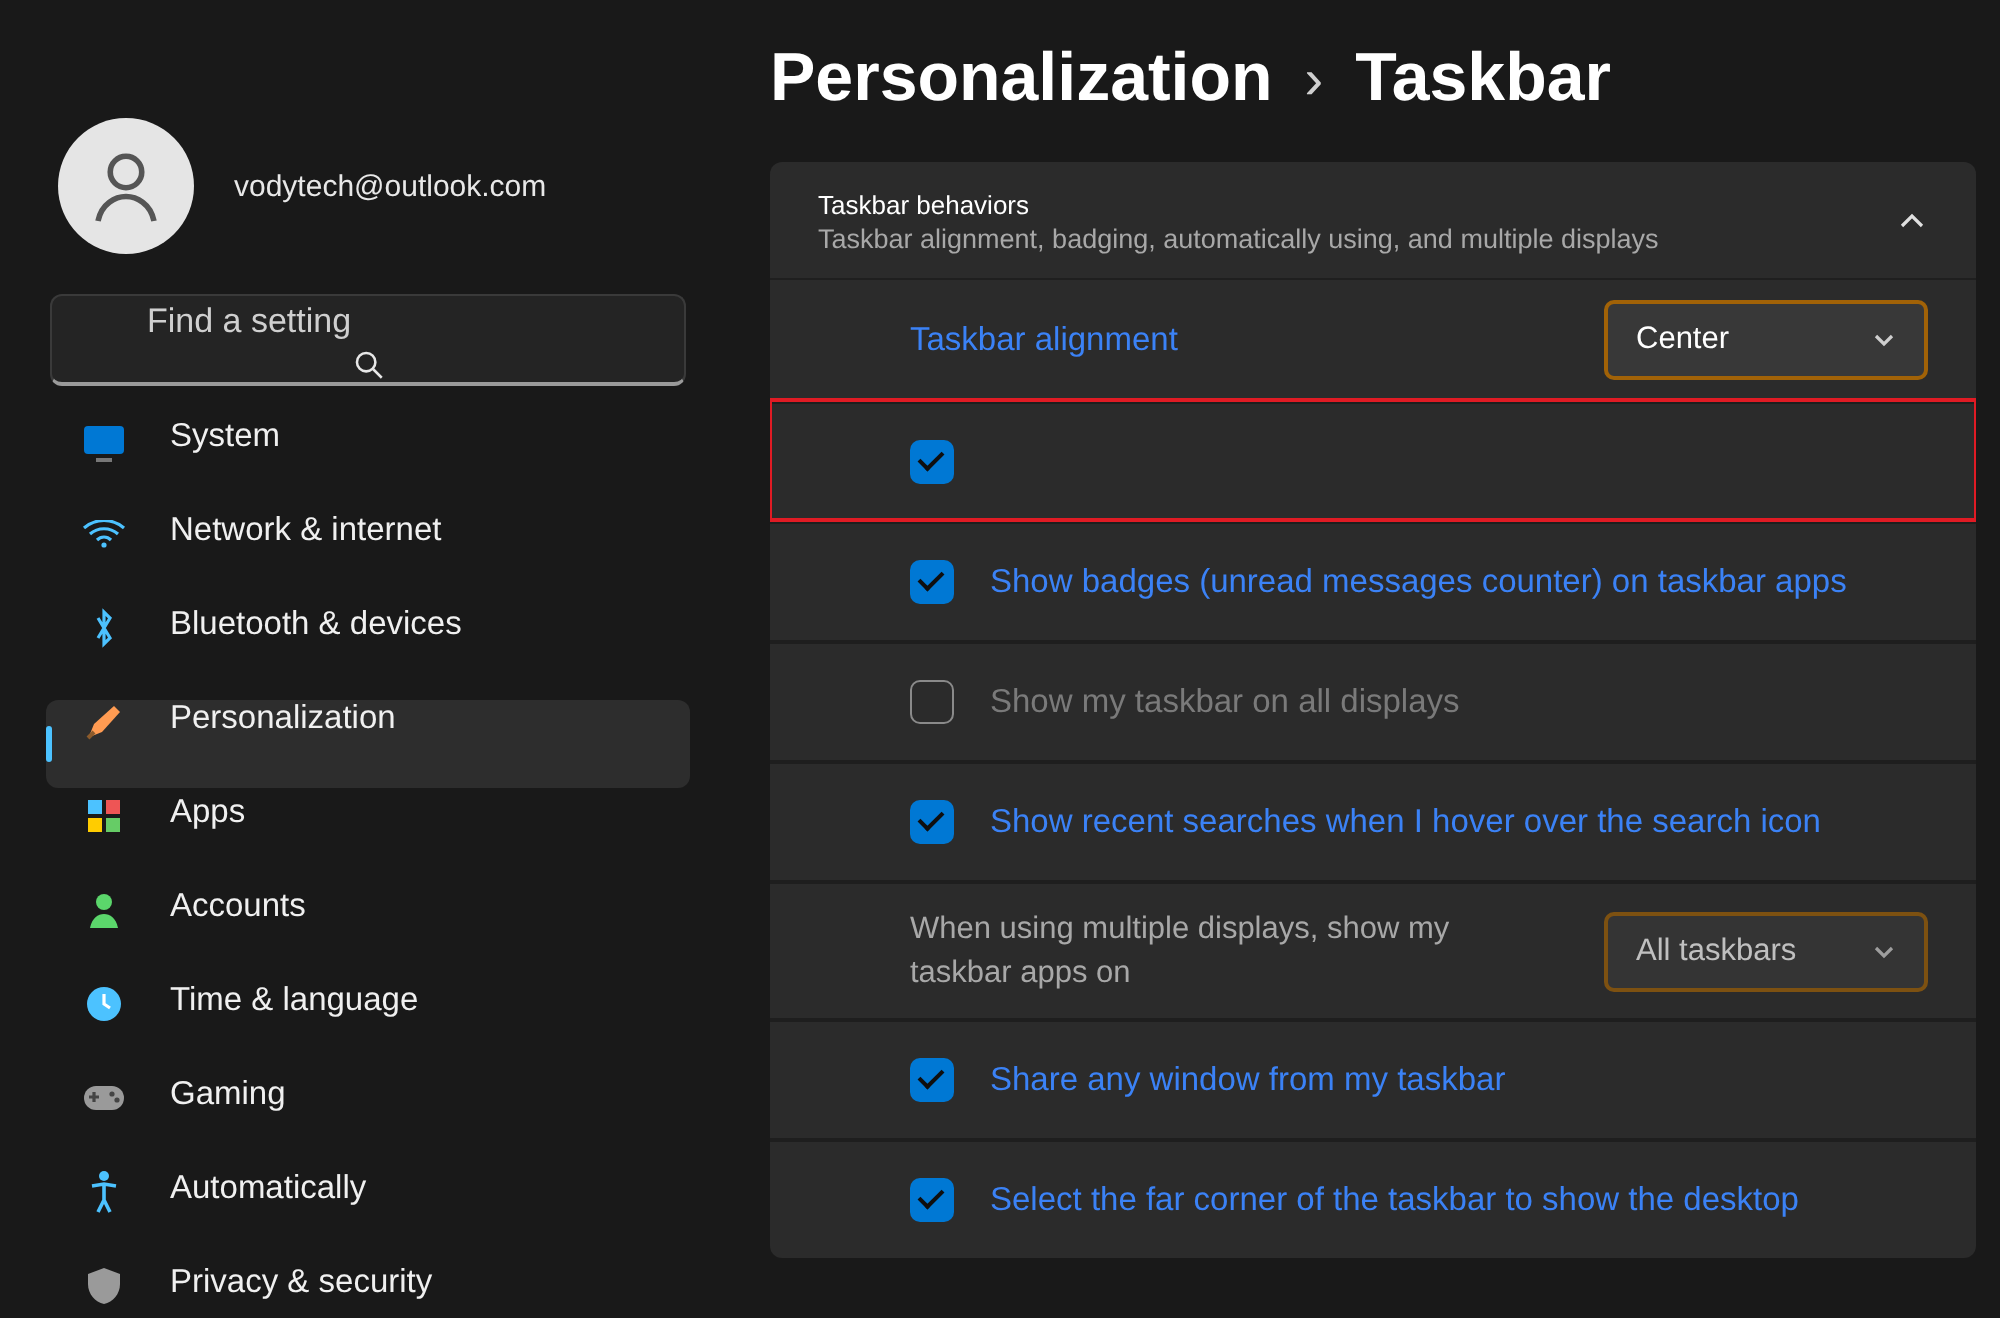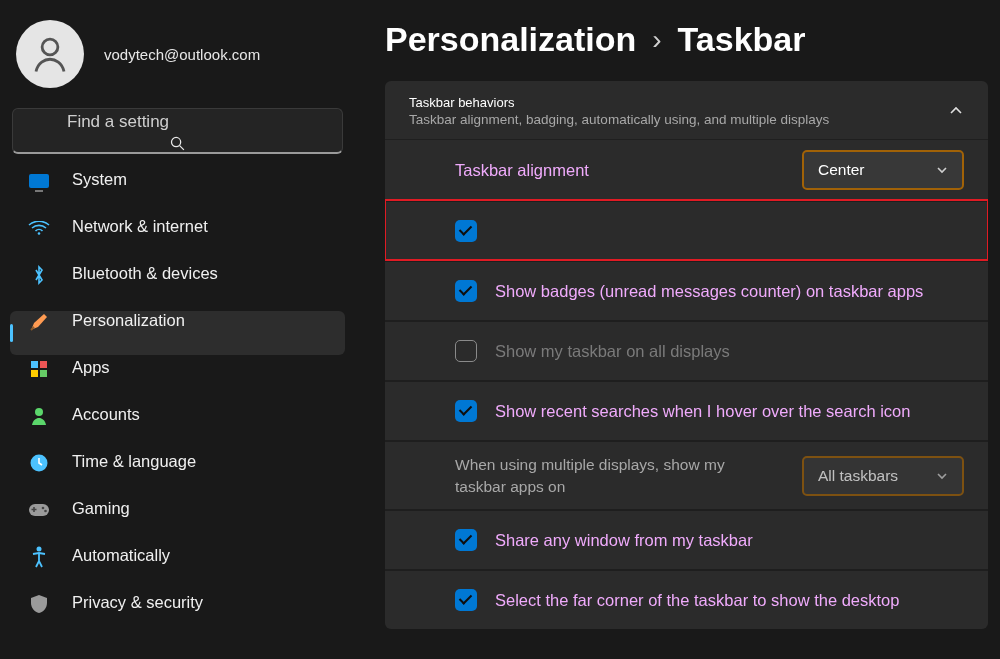--- a/index.html
+++ b/index.html
@@ -6,22 +6,23 @@
   body {
     width: 1000px; height: 659px;
     background: #191919;
     font-family: "Segoe UI", -apple-system, sans-serif;
     color: #ffffff;
     display: flex;
     overflow: hidden;
   }
   .sidebar {
     width: 355px;
-    padding: 10px 10px 0 10px;
+    padding: 10px 10px 0 23px;
     flex-shrink: 0;
+    margin-top: 39px;
   }
   .user-row {
     display: flex;
     align-items: center;
     padding: 10px 0 14px 6px;
   }
   .avatar {
     width: 68px; height: 68px;
     border-radius: 50%;
     background: #e5e5e5;
@@ -136,21 +137,21 @@
   }
   .row.first { border-top: none; }
   .row.highlight {
     outline: 2px solid #e01b24;
     outline-offset: -1px;
     z-index: 2;
   }
   .row-label-group { flex: 1; padding: 12px 0; }
   .row-label {
     font-size: 16.5px;
-    color: #f0abfc;
+    color: #3b82f6;
   }
   .row-label.disabled { color: #7a7a7a; }
   .row-label.secondary { color: #a8a8a8; font-size: 15.5px; max-width: 300px; line-height: 1.4; }
   .indent { padding-left: 70px; }
   .indent-md { padding-left: 70px; }
   .checkbox {
     width: 22px; height: 22px;
     border-radius: 5px;
     margin-right: 18px;
     flex-shrink: 0;

